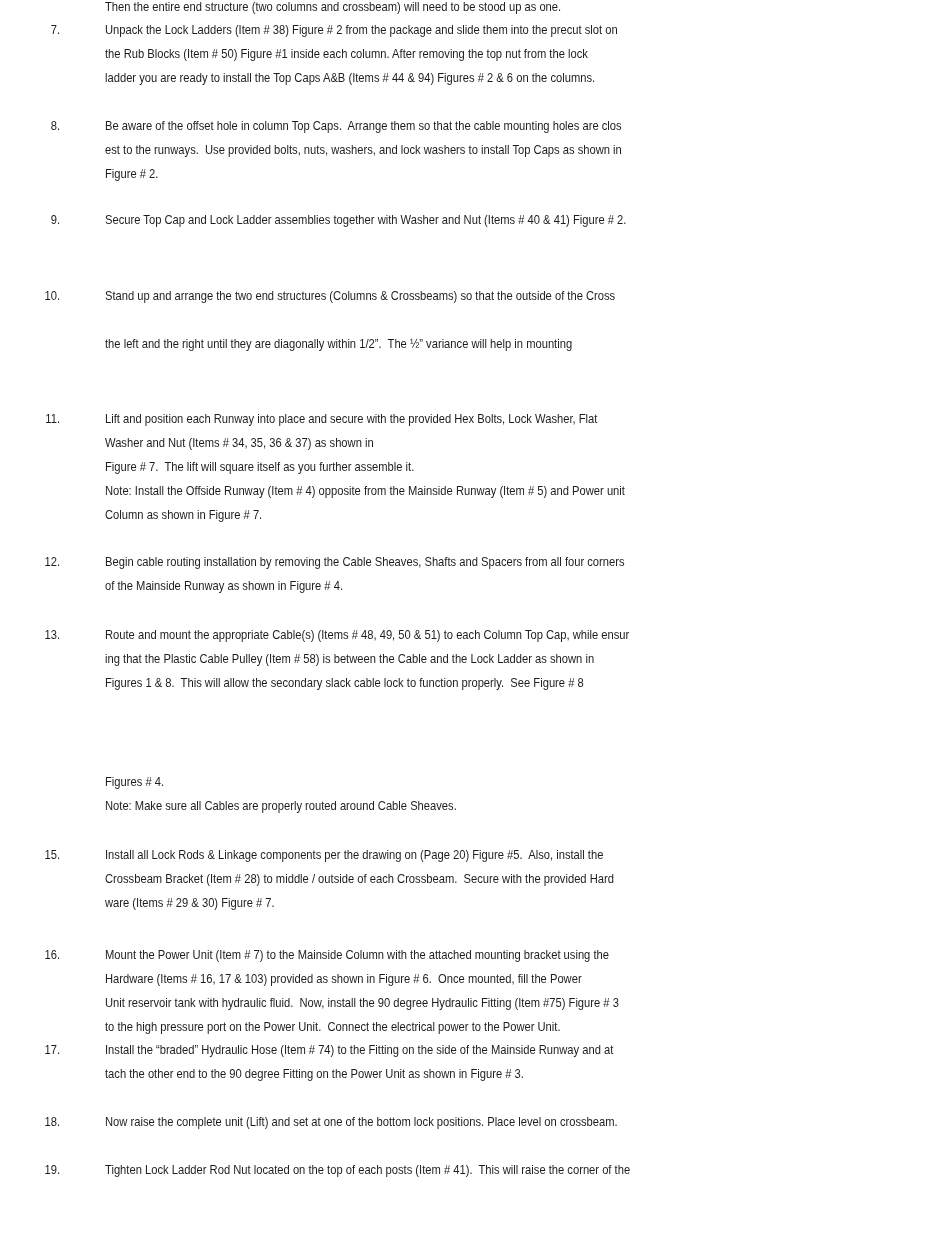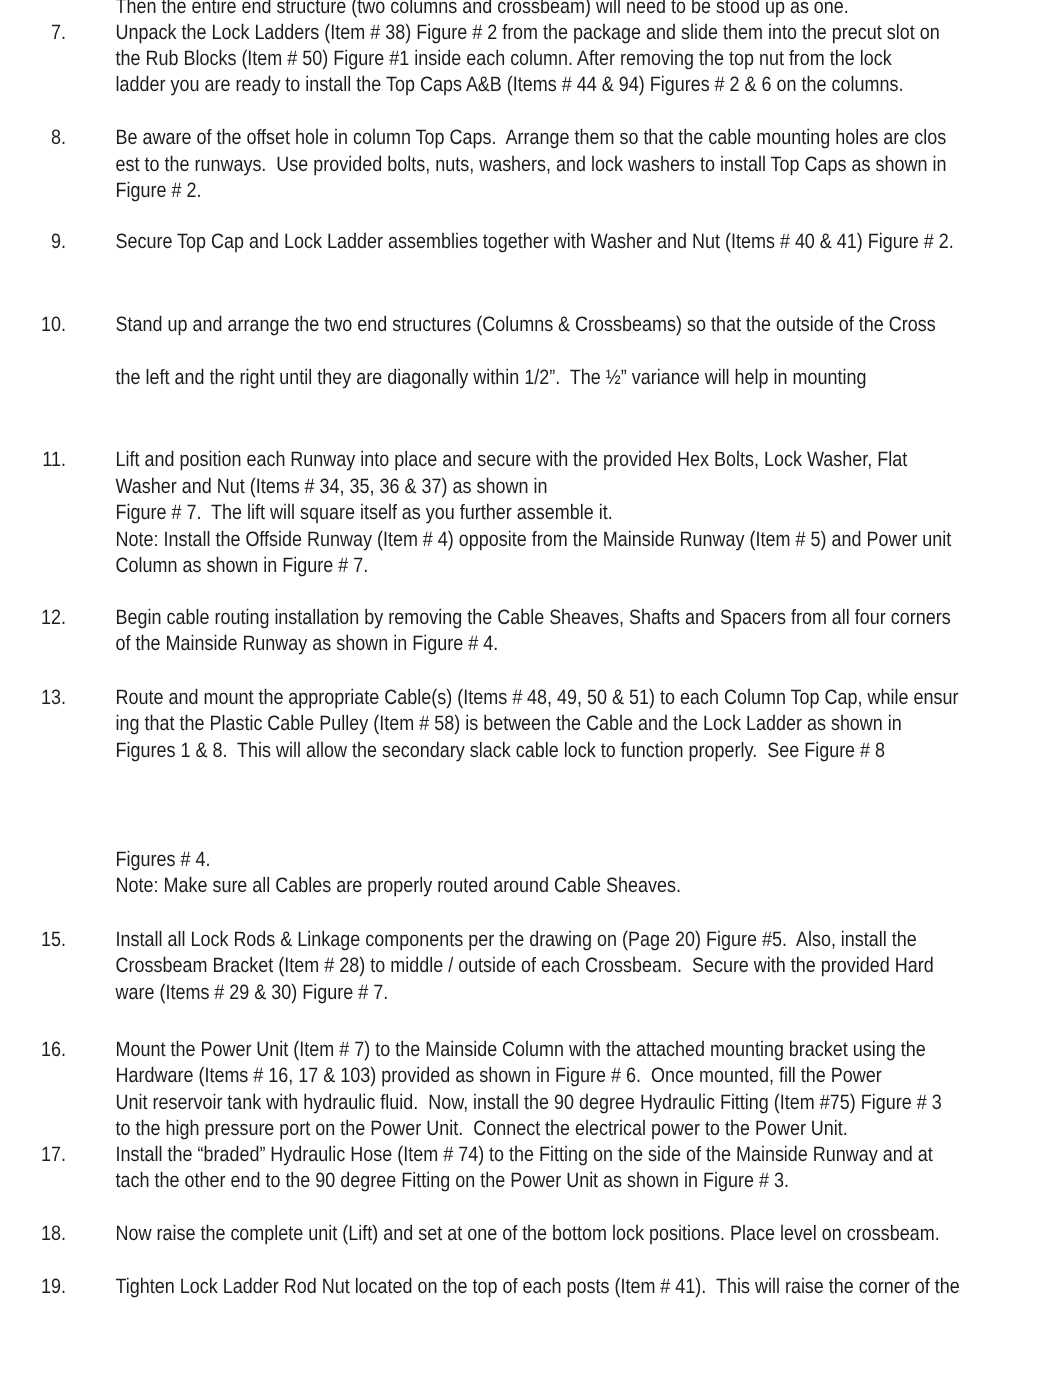--- a/index.html
+++ b/index.html
@@ -7,21 +7,21 @@
     width:950px; height:1254px;
     background:#ffffff;
     overflow:hidden;
     position:relative;
     font-family:"Liberation Sans", sans-serif;
   }
   .page {
     position:absolute; inset:0;
     overflow:hidden;
     color:#1d1d1d;
-    font-size:19px;
+    font-size:13px;
     line-height:24px;
   }
   .step { position:absolute; left:0; width:950px; }
   .num {
     position:absolute; left:0; top:0;
     width:60px;
     text-align:right;
     white-space:pre;
     transform:scaleX(0.86);
     transform-origin:100% 0;

